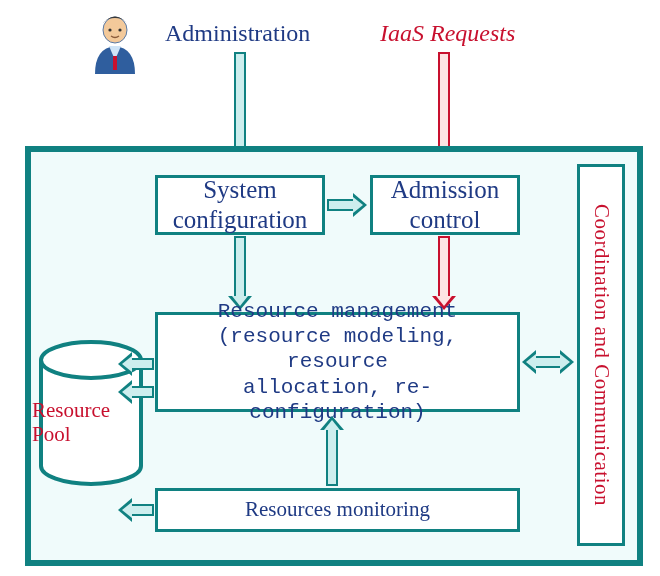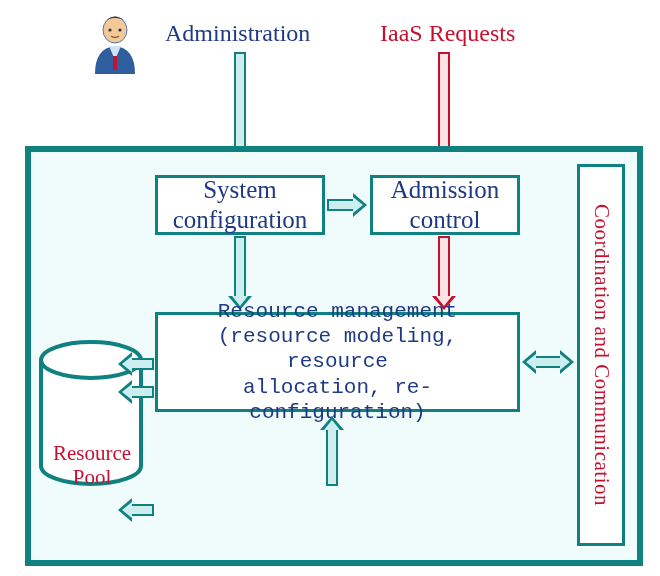--- a/index.html
+++ b/index.html
@@ -60,25 +60,24 @@
     color: #1f3a84;
   }
   .top-label.red { color: #c8102e; }
   .cyl {
     position: absolute;
   }
   .cyl svg { display: block; }
   .cyl-label {
     position: absolute;
     color: #c8102e;
-    text-align: center;
+    text-align: left;
     font-size: 21px;
     line-height: 1.15;
     width: 120px;
-    margin-top: 43px;
   }
   .user-icon {
     position: absolute;
   }
   
   .arrow-down {
     position: absolute;
     width: 24px;
   }
   .arrow-down .shaft {
@@ -251,21 +250,21 @@
       <circle cx="25" cy="18" r="1.6" fill="#333"></circle>
       <circle cx="35" cy="18" r="1.6" fill="#333"></circle>
       <path d="M26 24 Q30 27 34 24" stroke="#8a5a3a" stroke-width="1.3" fill="none"></path>
       <path d="M10 62 Q10 36 30 34 Q50 36 50 62 Z" fill="#2f5e9e"></path>
       <path d="M24 34 L30 48 L36 34 Z" fill="#cfe4f7"></path>
       <rect x="28" y="44" width="4" height="14" fill="#c8102e"></rect>
     </svg>
   </div>
 
   <div class="top-label" style="left:165px; top:20px;">Administration</div>
-  <div class="top-label red" style="left:380px; top:20px;">IaaS Requests</div>
+  <div class="top-label red" style="left:380px; top:20px;font-style:italic;">IaaS Requests</div>
 
   <div class="arrow-down" style="left:228px; top:52px;">
     <div class="shaft" style="height:108px;"></div>
     <div class="head"></div>
   </div>
   <div class="arrow-down red" style="left:432px; top:52px;">
     <div class="shaft" style="height:108px;"></div>
     <div class="head"></div>
   </div>
 
@@ -309,20 +308,21 @@
 
   <div class="arrow-left" style="left:118px; top:352px;">
     <div class="head"></div>
     <div class="shaft" style="width:22px;"></div>
   </div>
   <div class="arrow-left" style="left:118px; top:380px;">
     <div class="head"></div>
     <div class="shaft" style="width:22px;"></div>
   </div>
 
+  <div class="box" style="left:155px; top:488px; width:365px; height:44px;">Resources monitoring</div>
 
   <div class="arrow-left" style="left:118px; top:498px;">
     <div class="head"></div>
     <div class="shaft" style="width:22px;"></div>
   </div>
 
   <div class="arrow-up" style="left:320px; top:416px;">
     <div class="head"></div>
     <div class="shaft" style="height:56px;"></div>
   </div>

